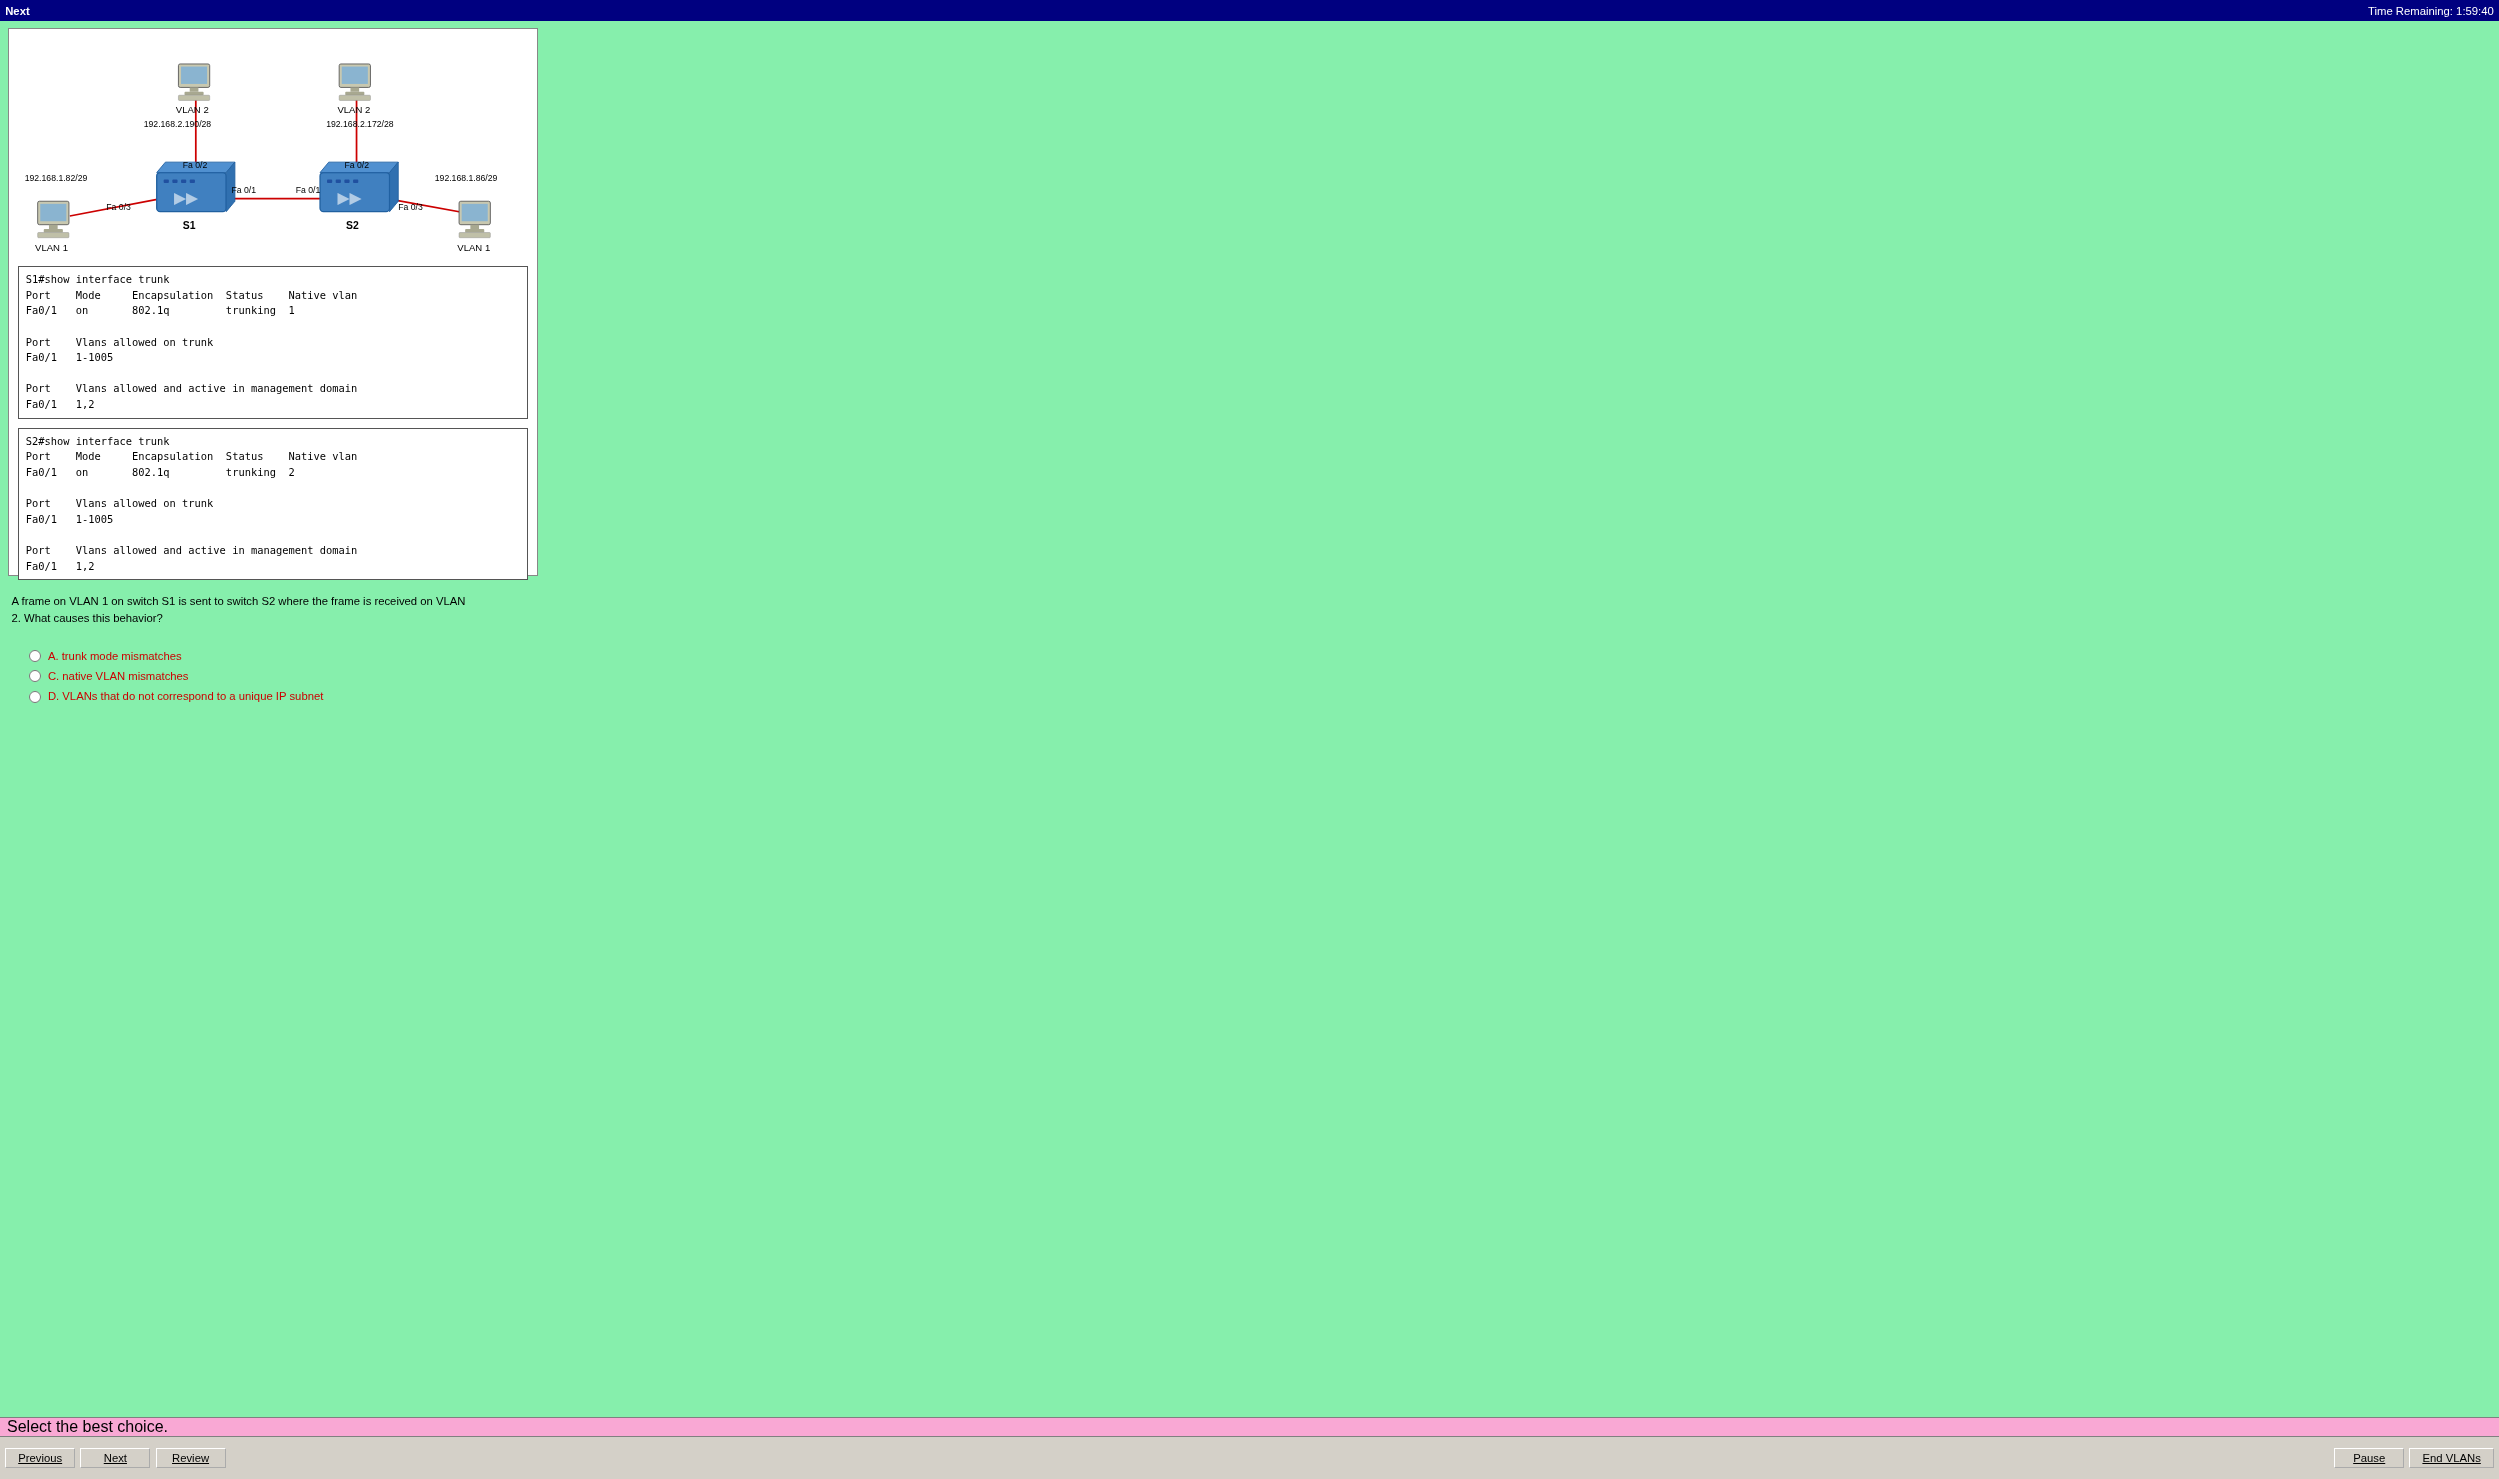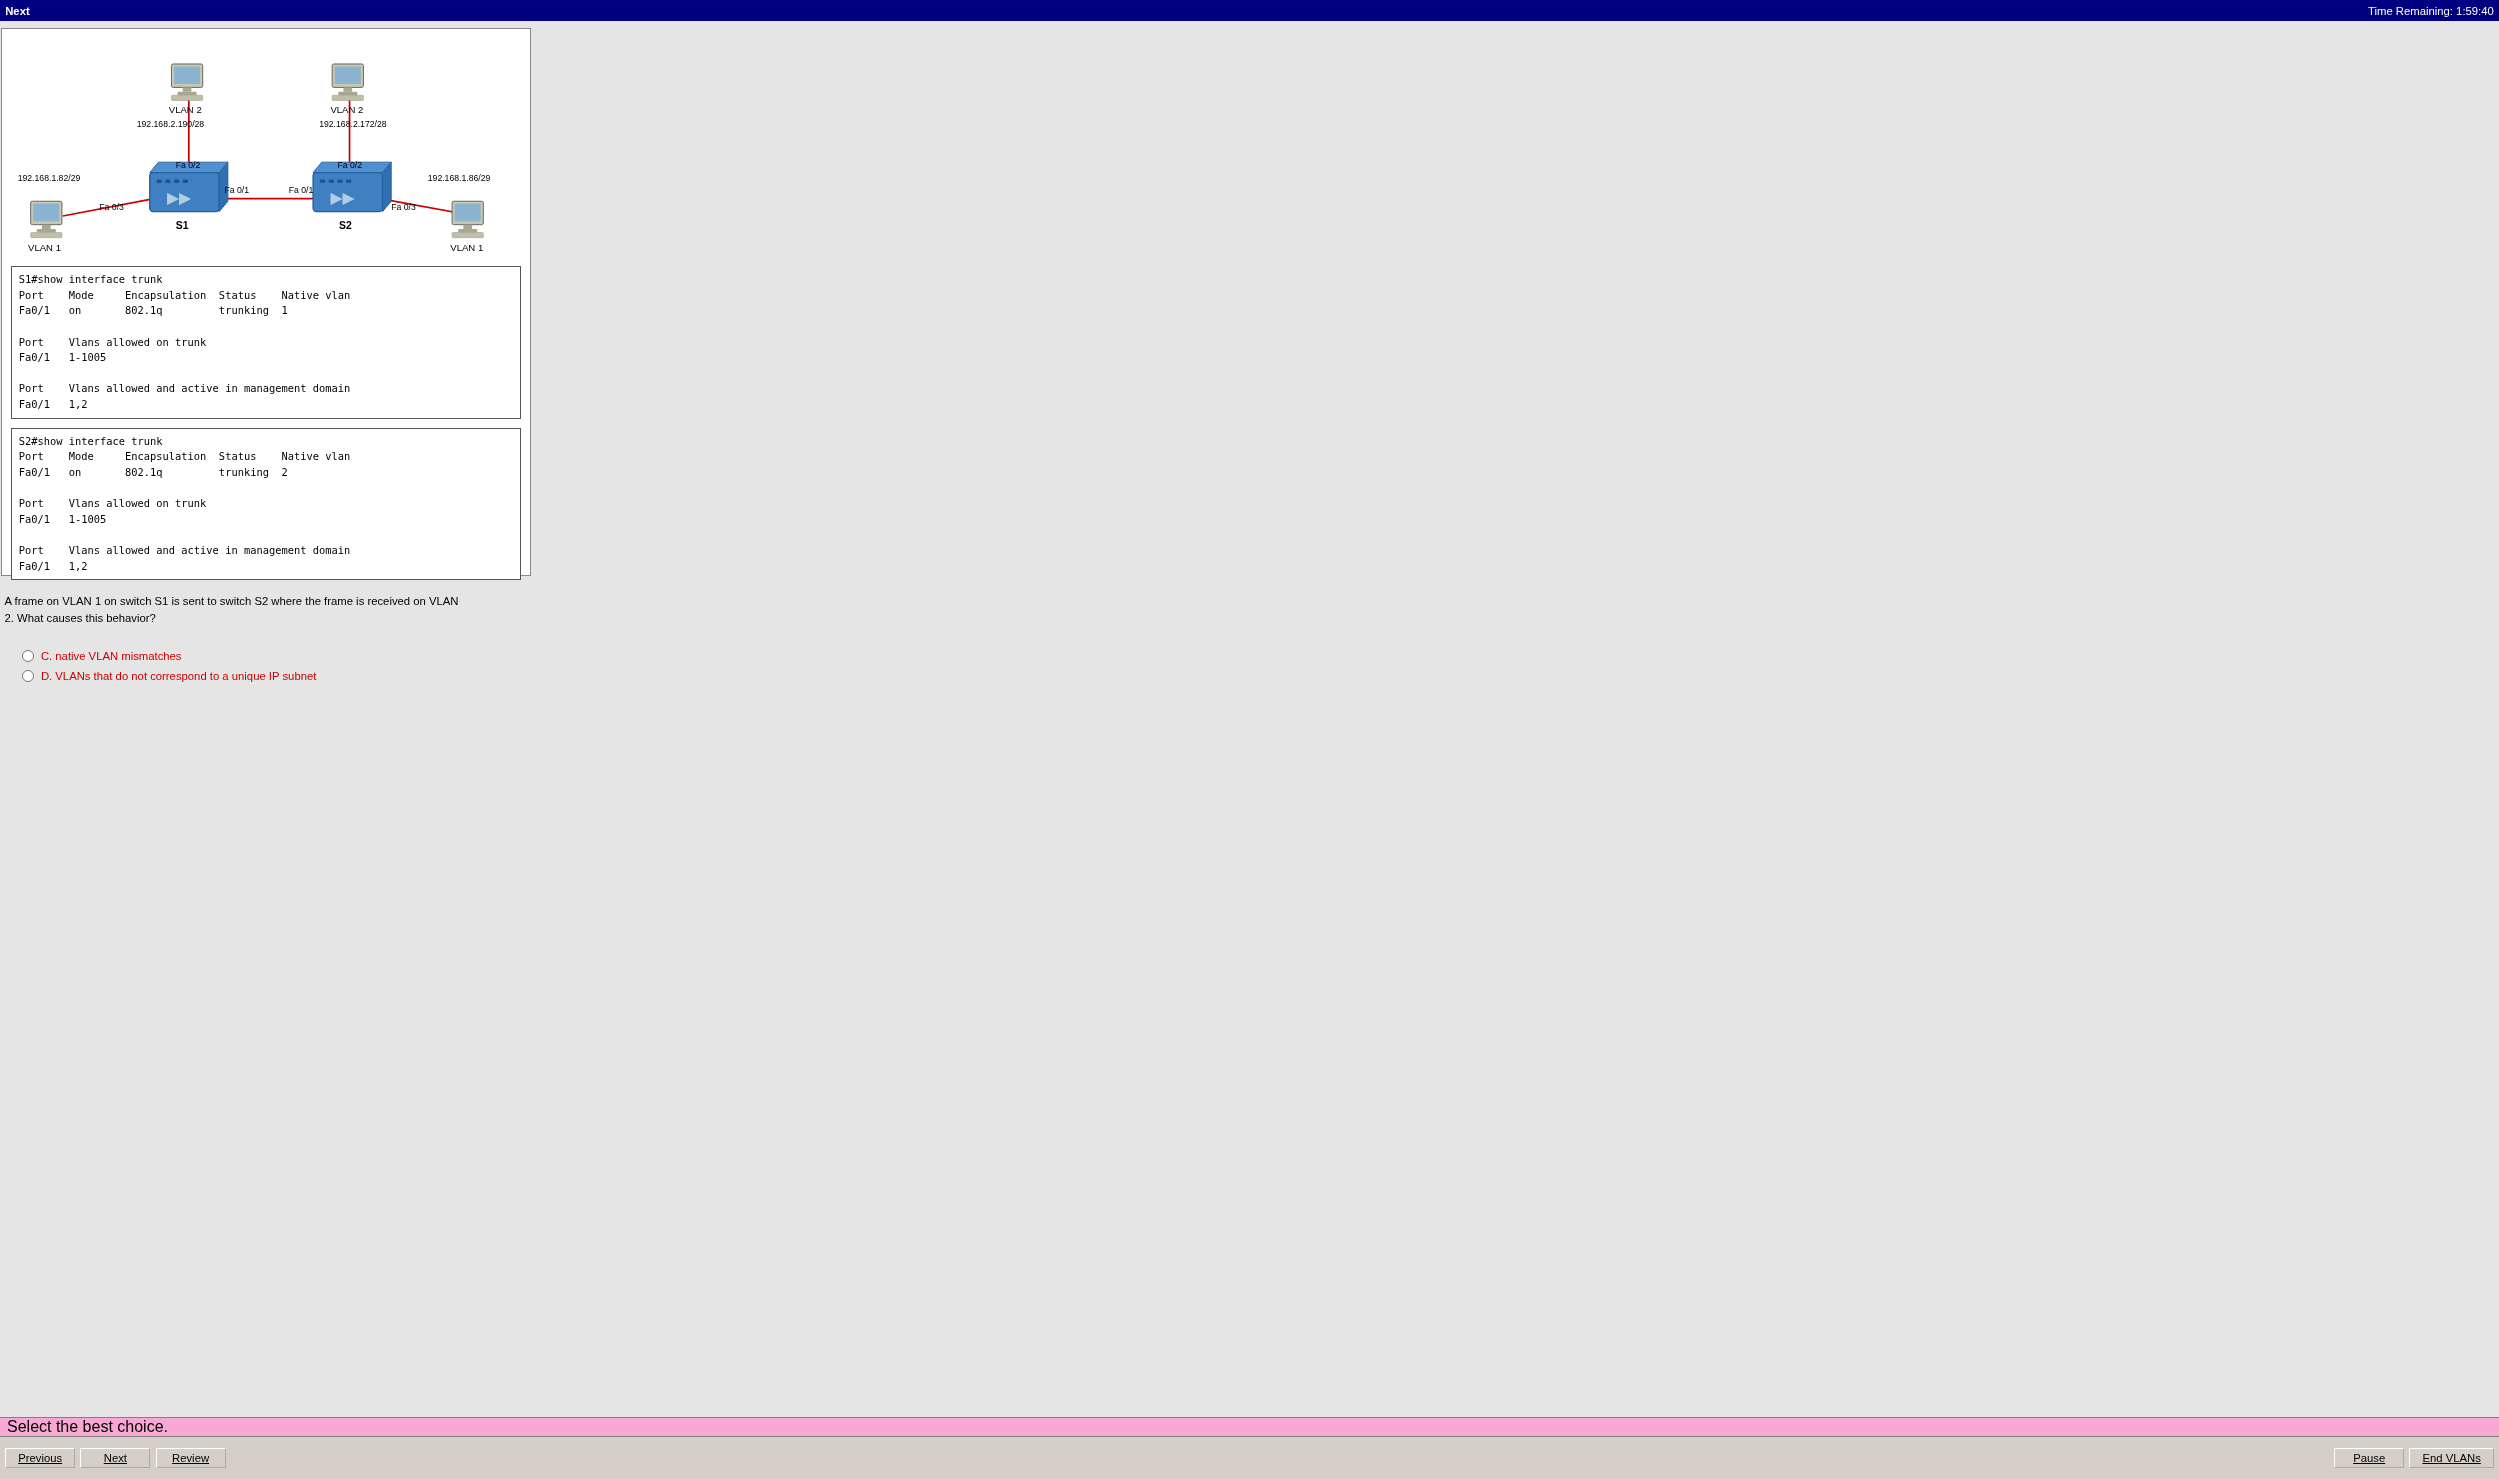--- a/index.html
+++ b/index.html
@@ -32,23 +32,23 @@
       font-size: 11.3px;
       font-weight: bold;
     }
     #time-remaining {
       font-size: 11.3px;
     }
 
     
     #main-content {
       flex: 1;
-      background: #e5e5e5;
+      background: #86efac;
       overflow-y: auto;
-      padding: 7px 1px;
+      padding: 7px 8px;
       position: relative;
     }
 
     
     #main-content::-webkit-scrollbar { width: 14px; }
     #main-content::-webkit-scrollbar-track { background: #d4d0c8; }
     #main-content::-webkit-scrollbar-thumb { background: #a0a0a0; border: 0.9px solid #808080; }
 
     
     #network-diagram {
@@ -268,20 +268,24 @@
 Fa0/1   1-1005
 
 Port    Vlans allowed and active in management domain
 Fa0/1   1,2</pre>
     </div>
   </div>
 
   <div id="question-area">
     <p>A frame on VLAN 1 on switch S1 is sent to switch S2 where the frame is received on VLAN<br>2. What causes this behavior?</p>
     <br>
+    <div class="answer-choice">
+      <input type="radio" name="answer" value="A" style="">
+      <span class="answer-text">A.  trunk mode mismatches</span>
+    </div>
     <div class="answer-choice">
       <input type="radio" name="answer" value="C" style="">
       <span class="answer-text">C.  native VLAN mismatches</span>
     </div>
     <div class="answer-choice">
       <input type="radio" name="answer" value="D" style="">
       <span class="answer-text">D.  VLANs that do not correspond to a unique IP subnet</span>
     </div>
   </div>
 

